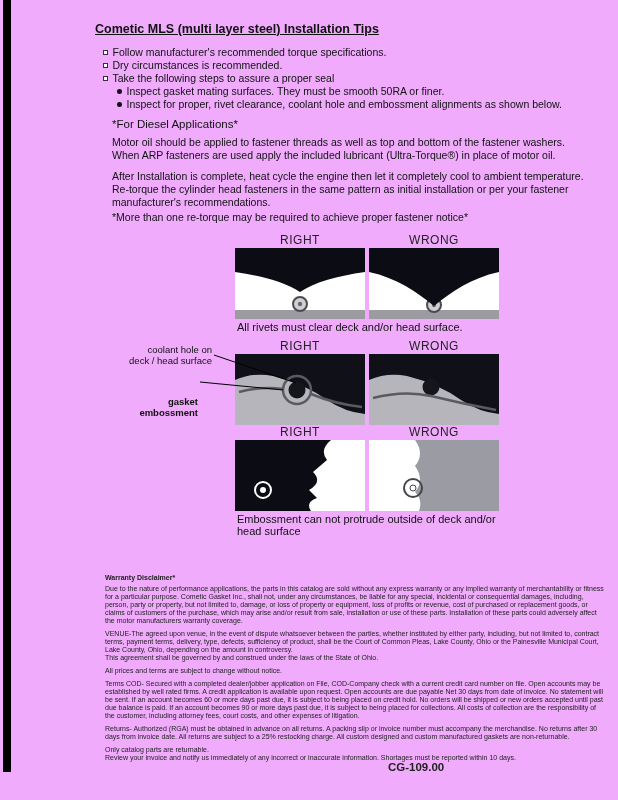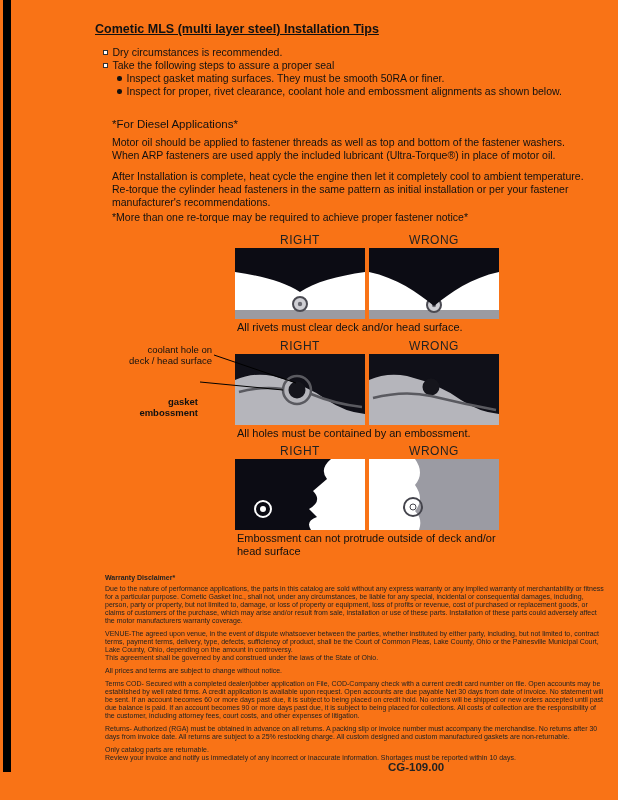--- a/index.html
+++ b/index.html
@@ -1,21 +1,21 @@
 <!DOCTYPE html>
 <html><head>
 <meta charset="utf-8">
 <style>
   * { margin: 0; padding: 0; box-sizing: border-box; }
   html, body { background: #fff; }
   .page {
     position: relative;
     width: 618px;
     height: 800px;
-    background: #f97316;
+    background: #f0abfc;
     font-family: "Liberation Sans", "DejaVu Sans", sans-serif;
     color: #111;
     overflow: hidden;
   }
   .left-bar {
     position: absolute;
     left: 3px; top: 0;
     width: 8px; height: 772px;
     background: #000;
   }
@@ -111,20 +111,24 @@
 
 <div class="page">
 
   <div class="left-bar"></div>
 
   <div class="title">Cometic MLS (multi layer steel) Installation Tips</div>
 
   <div class="tips">
     <div class="bullet">
       <span class="marker-open"></span>
+      <span>Follow manufacturer's recommended torque specifications.</span>
+    </div>
+    <div class="bullet">
+      <span class="marker-open"></span>
       <span>Dry circumstances is recommended.</span>
     </div>
     <div class="bullet">
       <span class="marker-open"></span>
       <span>Take the following steps to assure a proper seal</span>
     </div>
     <div class="bullet sub">
       <span class="marker-filled"></span>
       <span>Inspect gasket mating surfaces.  They must be smooth 50RA or finer.</span>
     </div>
@@ -176,21 +180,20 @@
         <path d="M76,40 Q100,50 127,53" fill="none" stroke="#5a5a60" stroke-width="2.5"></path>
         <circle cx="62" cy="36" r="8.5" fill="#15151c"></circle>
       </svg>
       <svg width="130" height="71" viewBox="0 0 130 71">
         <rect width="130" height="71" fill="#101018"></rect>
         <path d="M0,71 L0,26 Q18,18 38,22 Q70,30 92,46 Q110,58 130,60 L130,71 Z" fill="#b5b5bb"></path>
         <circle cx="62" cy="33" r="8.5" fill="#15151c"></circle>
         <path d="M4,44 Q35,36 62,42 Q95,50 127,56" fill="none" stroke="#5a5a60" stroke-width="2.5"></path>
       </svg>
     </div>
-    <div class="diag-caption">All holes must be contained by an embossment.</div>
 
     <div class="diag-header">
       <span>RIGHT</span>
       <span>WRONG</span>
     </div>
     <div class="diag-images">
       <svg width="130" height="71" viewBox="0 0 130 71">
         <rect width="130" height="71" fill="#ffffff"></rect>
         <path d="M0,0 H96 Q84,10 92,20 L78,32 Q88,42 74,50 L82,58 Q70,62 76,71 H0 Z" fill="#0c0c14"></path>
         <circle cx="28" cy="50" r="8" fill="none" stroke="#ffffff" stroke-width="2"></circle>

